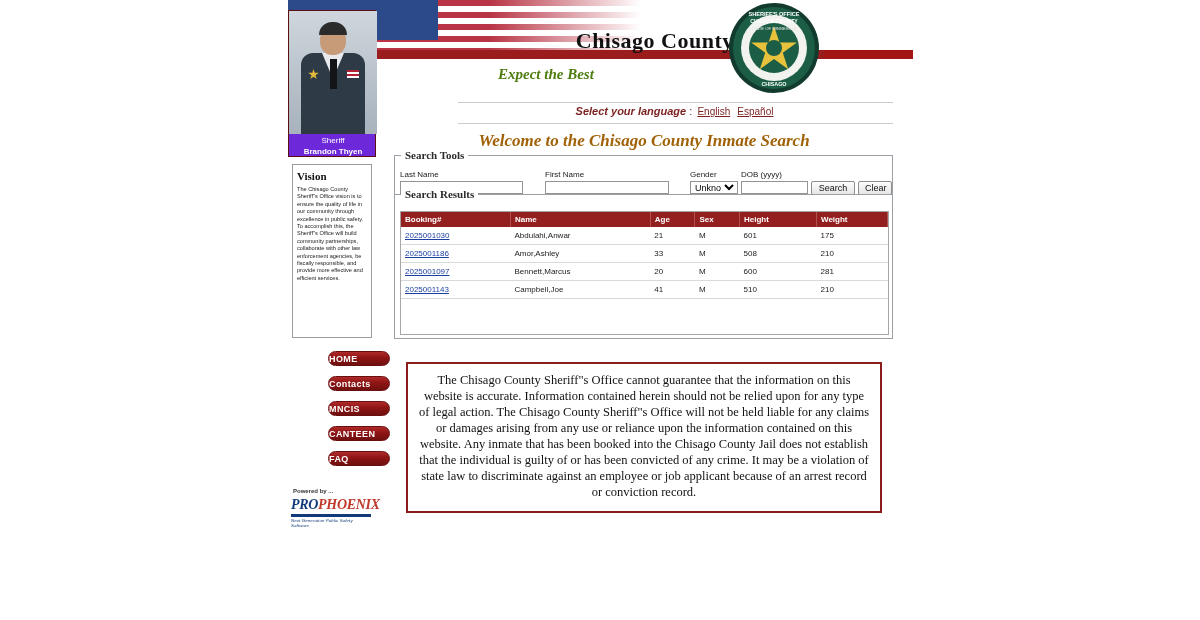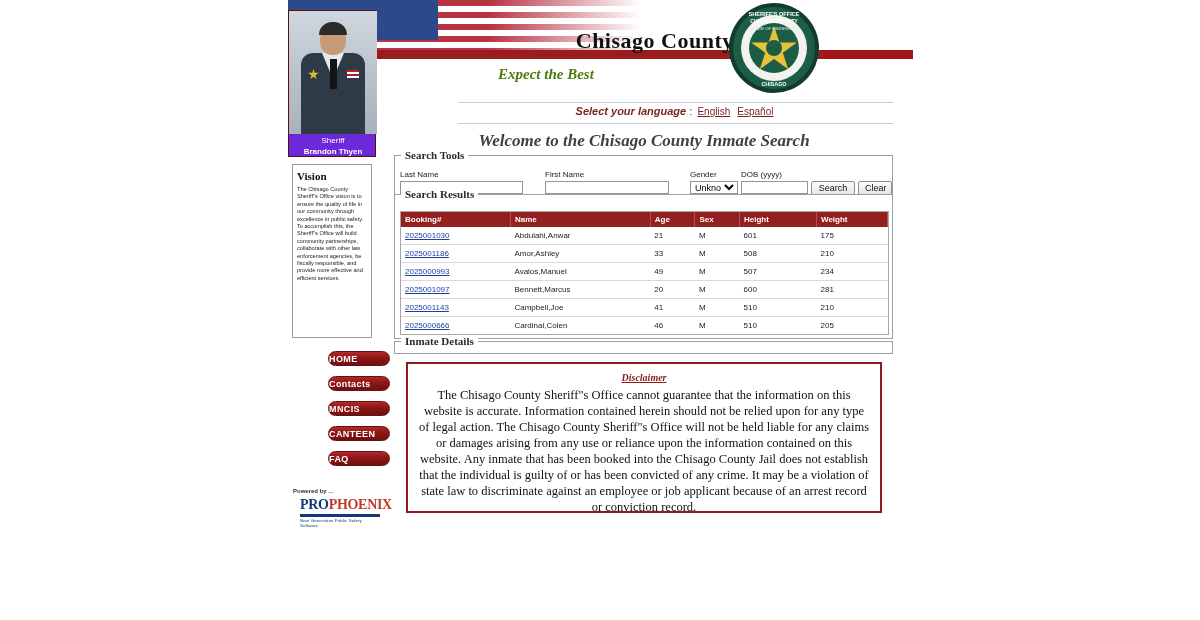--- a/index.html
+++ b/index.html
@@ -184,21 +184,21 @@
 
   
   .welcome {
     position: absolute; left: 394px; top: 131px;
     width: 500px;
     text-align: center;
     font-family: "Liberation Serif", serif;
     font-size: 17px;
     font-weight: bold;
     font-style: italic;
-    color: #404040;
+    color: #a16207;
   }
 
   
   .panel {
     position: absolute;
     border: 1px solid #9aa0a6;
     background: #ffffff;
   }
   .panel-legend {
     position: absolute;
@@ -373,22 +373,23 @@
   #nav-faq { top: 451px; }
 
   .powered {
     position: absolute; left: 293px; top: 488px;
     width: 90px;
     font-size: 6px;
     color: #333;
     font-weight: bold;
   }
   .prologo {
-    position: absolute; left: 300px; top: 497px;
+    position: absolute; left: 291px; top: 497px;
     width: 80px;
+    font-style: italic;
   }
   .prologo .word {
     font-family: "Liberation Serif", serif;
     font-size: 14px;
     font-weight: bold;
     letter-spacing: -0.3px;
   }
   .prologo .word .pro { color: #123a7a; }
   .prologo .word .pho { color: #c0392b; }
   .prologo .rule {
@@ -514,62 +515,42 @@
           </tr>
           <tr>
             <td class="booking"><a href="#">2025001186</a></td>
             <td>Amor,Ashley</td>
             <td>33</td>
             <td>M</td>
             <td>508</td>
             <td>210</td>
           </tr>
           <tr>
-            <td class="booking"><a href="#">2025000993</a></td>
-            <td>Avalos,Manuel</td>
-            <td>49</td>
-            <td>M</td>
-            <td>507</td>
-            <td>234</td>
-          </tr>
-          <tr>
             <td class="booking"><a href="#">2025001097</a></td>
             <td>Bennett,Marcus</td>
             <td>20</td>
             <td>M</td>
             <td>600</td>
             <td>281</td>
           </tr>
           <tr>
             <td class="booking"><a href="#">2025001143</a></td>
             <td>Campbell,Joe</td>
             <td>41</td>
             <td>M</td>
             <td>510</td>
             <td>210</td>
           </tr>
-          <tr>
-            <td class="booking"><a href="#">2025000666</a></td>
-            <td>Cardinal,Colen</td>
-            <td>46</td>
-            <td>M</td>
-            <td>510</td>
-            <td>205</td>
-          </tr>
         </tbody>
       </table>
     </div>
   </div>
 
-  <div class="panel" id="inmate-details">
-    <span class="panel-legend">Inmate Details</span>
-  </div>
 
   <div class="disclaimer">
-    <h3>Disclaimer</h3>
     <p>The Chisago County Sheriff"s Office cannot guarantee that the information on this website is accurate.  Information contained herein should not be relied upon for any type of legal action.  The Chisago County Sheriff"s Office will not be held liable for any claims or damages arising from any use or reliance upon the information contained on this website.  Any inmate that has been booked into the Chisago County Jail does not establish that the individual is guilty of or has been convicted of any crime.  It may be a violation of state law to discriminate against an employee or job applicant because of an arrest record or conviction record.</p>
   </div>
 
   <div class="vision-box">
     <h4>Vision</h4>
     <p>The Chisago County Sheriff"s Office vision is to ensure the quality of life in our community through excellence in public safety. To accomplish this, the Sheriff"s Office will build community partnerships, collaborate with other law enforcement agencies, be fiscally responsible, and provide more effective and efficient services.</p>
   </div>
 
   <div class="navbtn" id="nav-home">HOME</div>
   <div class="navbtn" id="nav-contacts">Contacts</div>

